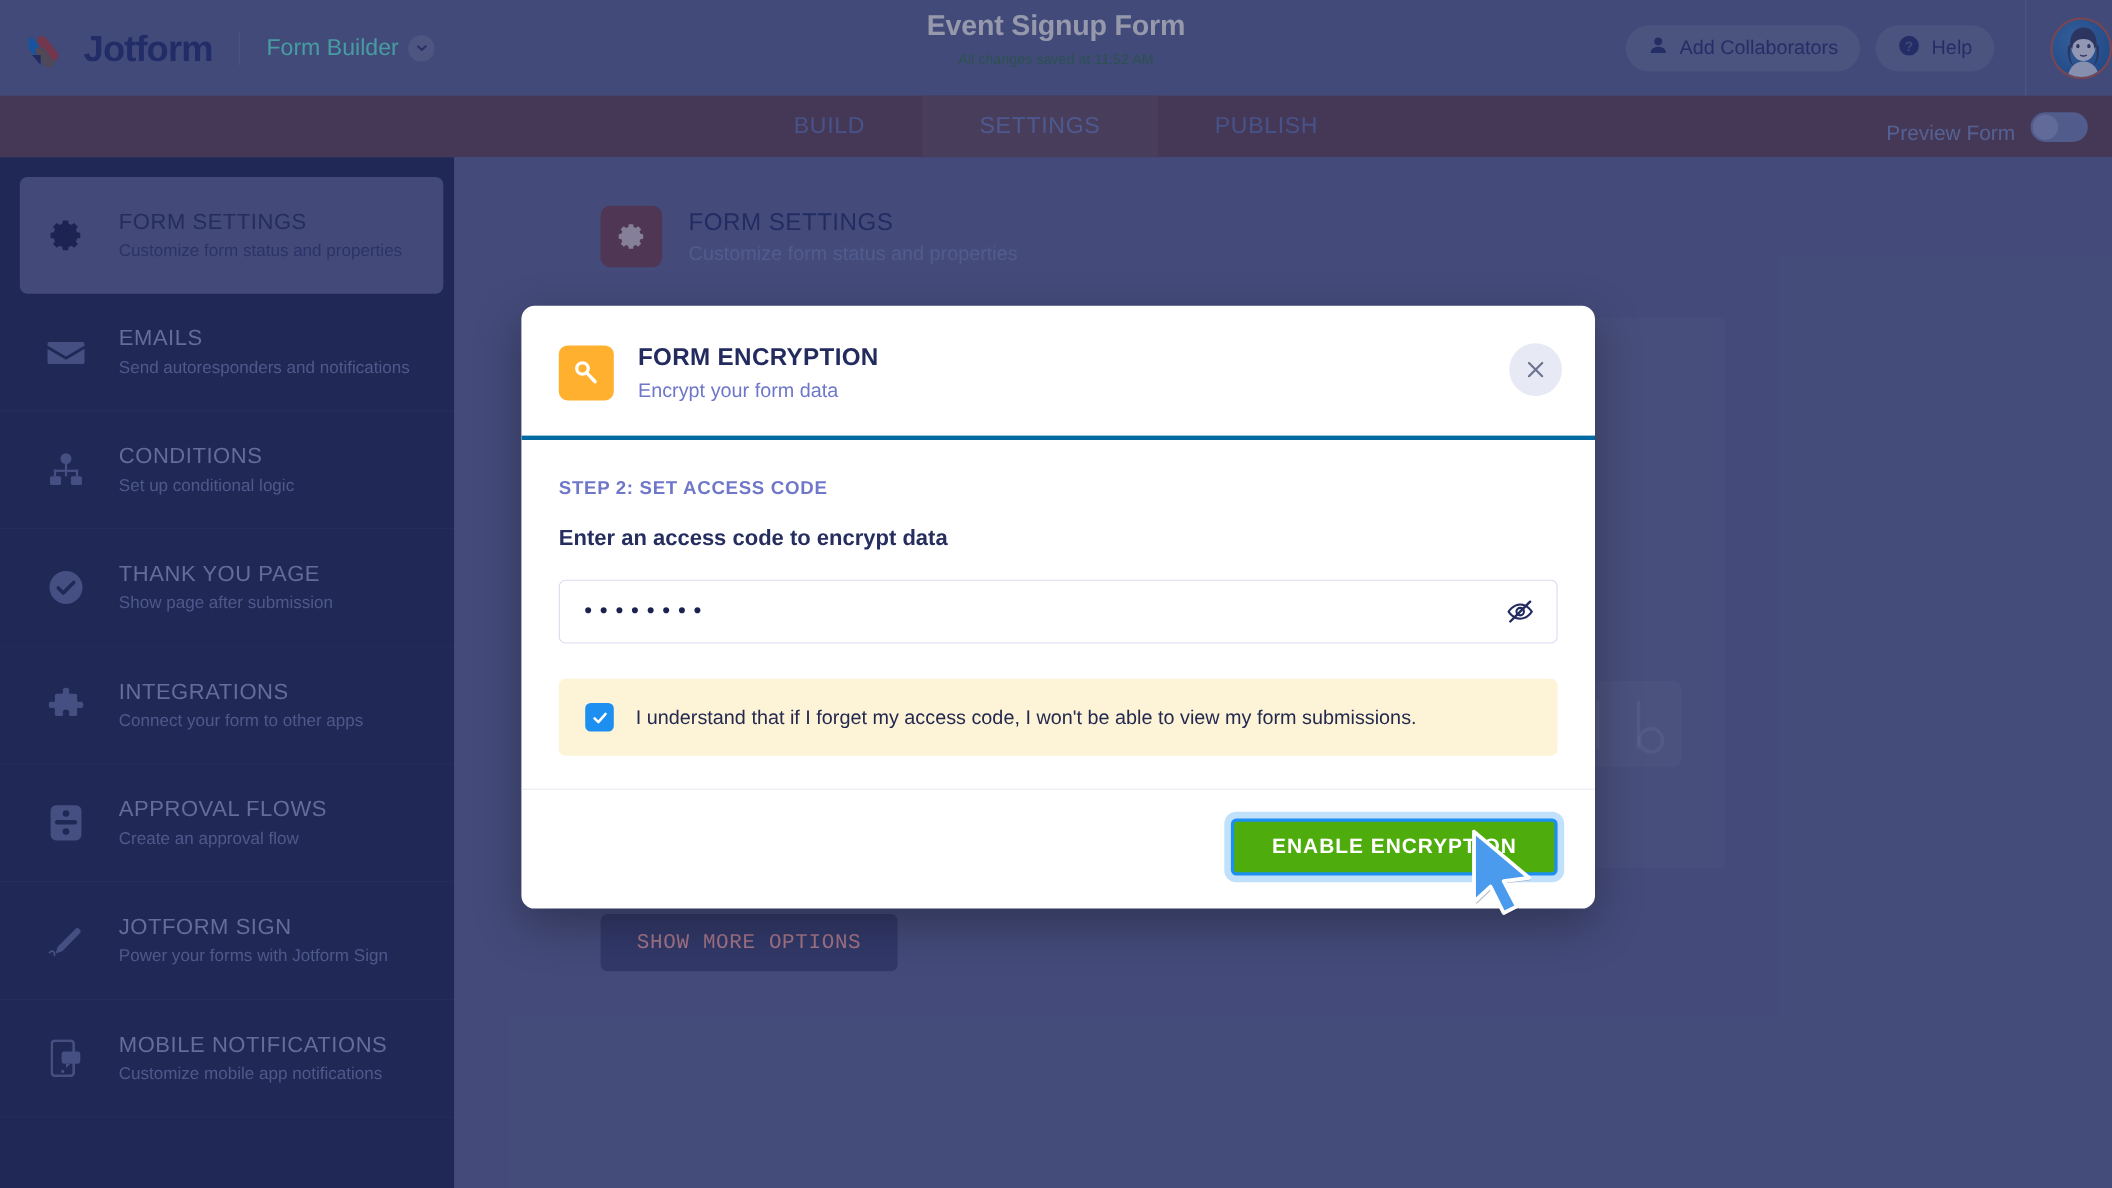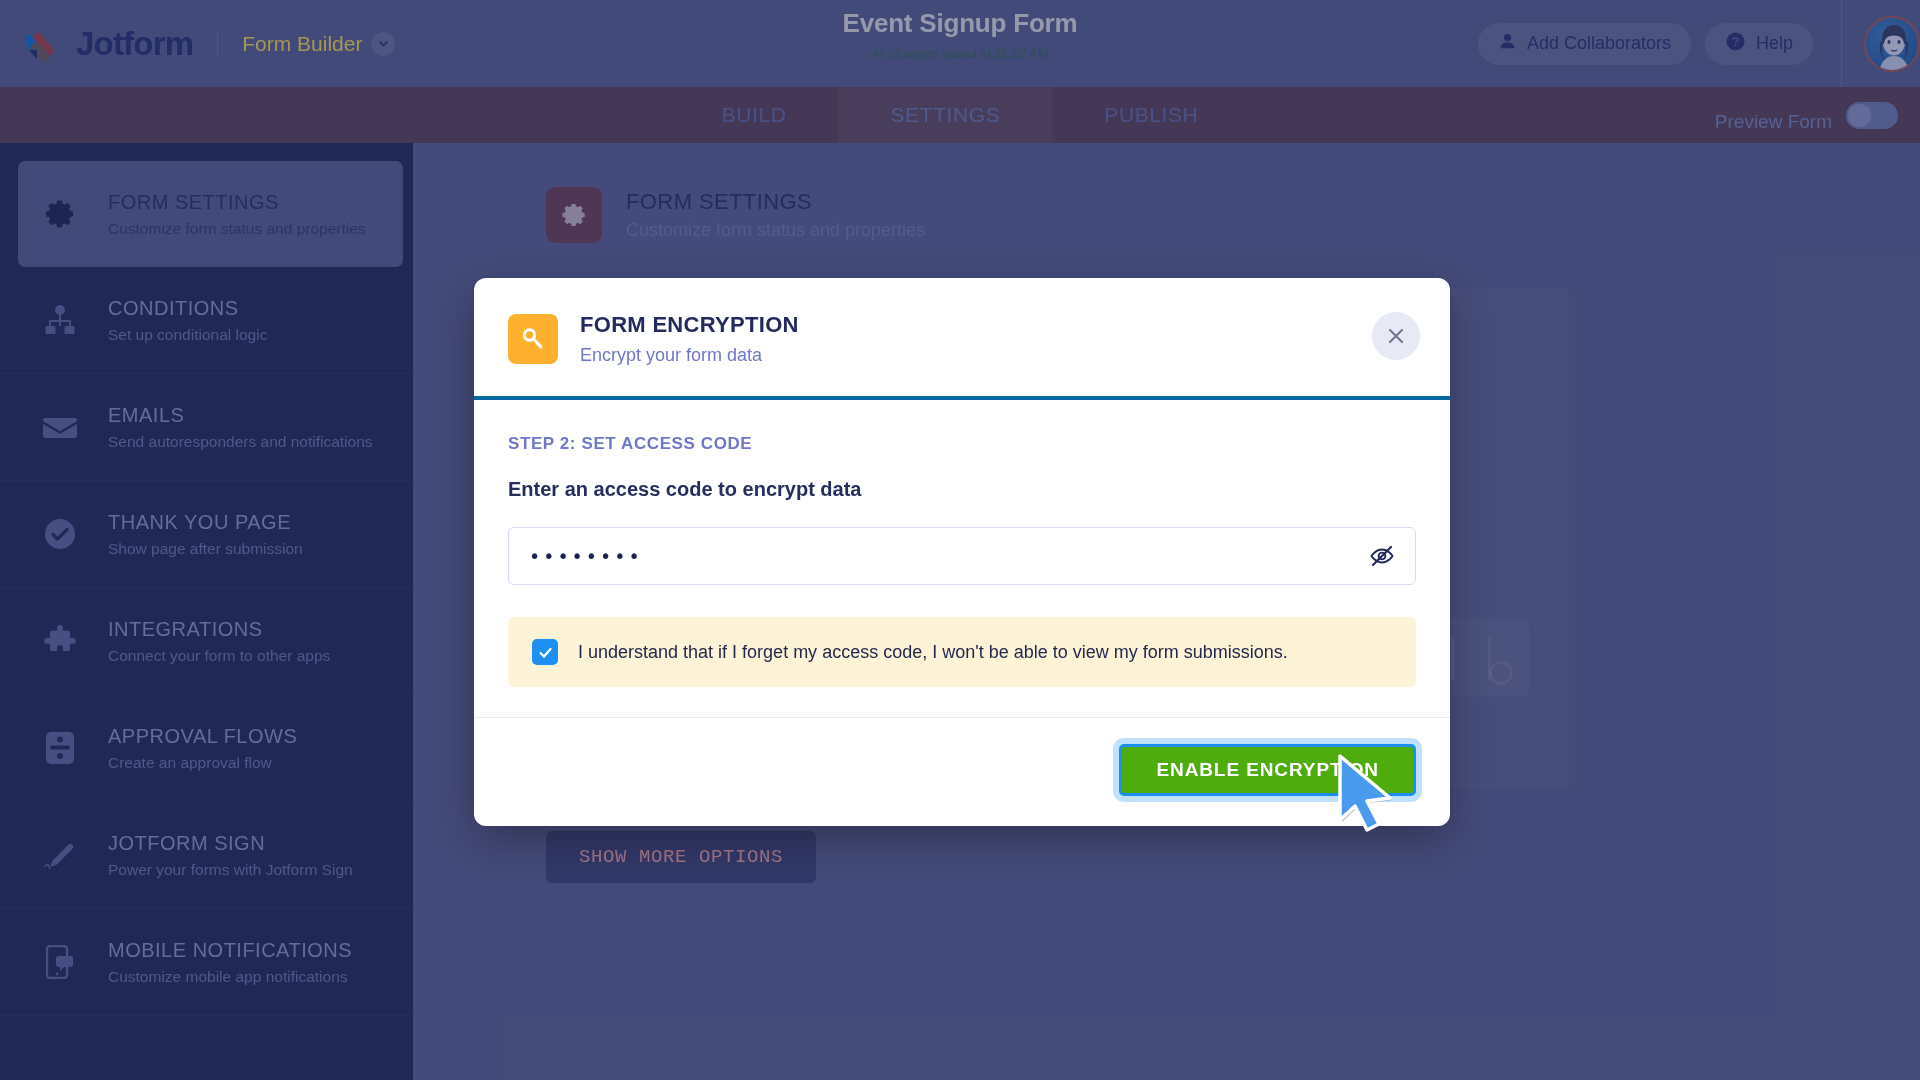--- a/index.html
+++ b/index.html
@@ -33,21 +33,21 @@
   .logo-text {
     font-size: 33px; font-weight: bold; color: #1e2a6e;
     letter-spacing: -0.8px;
   }
   .hdr-divider {
     width: 1px; height: 30px; background: #6a72a0;
     margin: 0 24px;
   }
   .form-builder {
     display: flex; align-items: center; gap: 9px;
-    font-size: 21px; color: #fde047;
+    font-size: 21px; color: #5eead4;
   }
   .chev-circle {
     width: 24px; height: 24px; border-radius: 50%;
     background: rgba(255,255,255,0.12);
     display: flex; align-items: center; justify-content: center;
   }
 
   .hdr-center {
     position: absolute; left: 0; right: 0; top: 8px;
     text-align: center; pointer-events: none;
@@ -418,52 +418,52 @@
         </svg>
       </span>
       <span class="side-txt">
         <span class="side-title">FORM SETTINGS</span>
         <span class="side-sub">Customize form status and properties</span>
       </span>
     </div>
 
     <div class="side-item">
       <span class="side-ico">
+        <svg width="34" height="30" viewBox="0 0 34 30" fill="currentColor">
+          <path d="M2 6h30a2 2 0 012 2v1L17 19 0 9V8a2 2 0 012-2z"></path>
+          <path d="M0 12l17 10 17-10v12a2 2 0 01-2 2H2a2 2 0 01-2-2z"></path>
+        </svg>
+      </span>
+      <span class="side-txt">
+        <span class="side-title">EMAILS</span>
+        <span class="side-sub">Send autoresponders and notifications</span>
+      </span>
+    </div>
+
+    <div class="side-item">
+      <span class="side-ico">
         <svg width="32" height="32" viewBox="0 0 32 32" fill="currentColor">
           <circle cx="16" cy="6" r="5"></circle>
           <rect x="15" y="10" width="2" height="7"></rect>
           <rect x="5" y="16" width="22" height="2"></rect>
           <rect x="5" y="16" width="2" height="6"></rect>
           <rect x="25" y="16" width="2" height="6"></rect>
           <rect x="15" y="16" width="2" height="6"></rect>
           <rect x="1.5" y="22" width="10" height="8" rx="1.5"></rect>
           <rect x="20.5" y="22" width="10" height="8" rx="1.5"></rect>
         </svg>
       </span>
       <span class="side-txt">
         <span class="side-title">CONDITIONS</span>
         <span class="side-sub">Set up conditional logic</span>
       </span>
     </div>
 
     <div class="side-item">
       <span class="side-ico">
-        <svg width="34" height="30" viewBox="0 0 34 30" fill="currentColor">
-          <path d="M2 6h30a2 2 0 012 2v1L17 19 0 9V8a2 2 0 012-2z"></path>
-          <path d="M0 12l17 10 17-10v12a2 2 0 01-2 2H2a2 2 0 01-2-2z"></path>
-        </svg>
-      </span>
-      <span class="side-txt">
-        <span class="side-title">EMAILS</span>
-        <span class="side-sub">Send autoresponders and notifications</span>
-      </span>
-    </div>
-
-    <div class="side-item">
-      <span class="side-ico">
         <svg width="32" height="32" viewBox="0 0 32 32" fill="currentColor">
           <circle cx="16" cy="16" r="15"></circle>
           <path d="M9 16.5l4.5 4.5L23 11.5" stroke="#1b2350" stroke-width="3.2" fill="none" stroke-linecap="round" stroke-linejoin="round"></path>
         </svg>
       </span>
       <span class="side-txt">
         <span class="side-title">THANK YOU PAGE</span>
         <span class="side-sub">Show page after submission</span>
       </span>
     </div>

